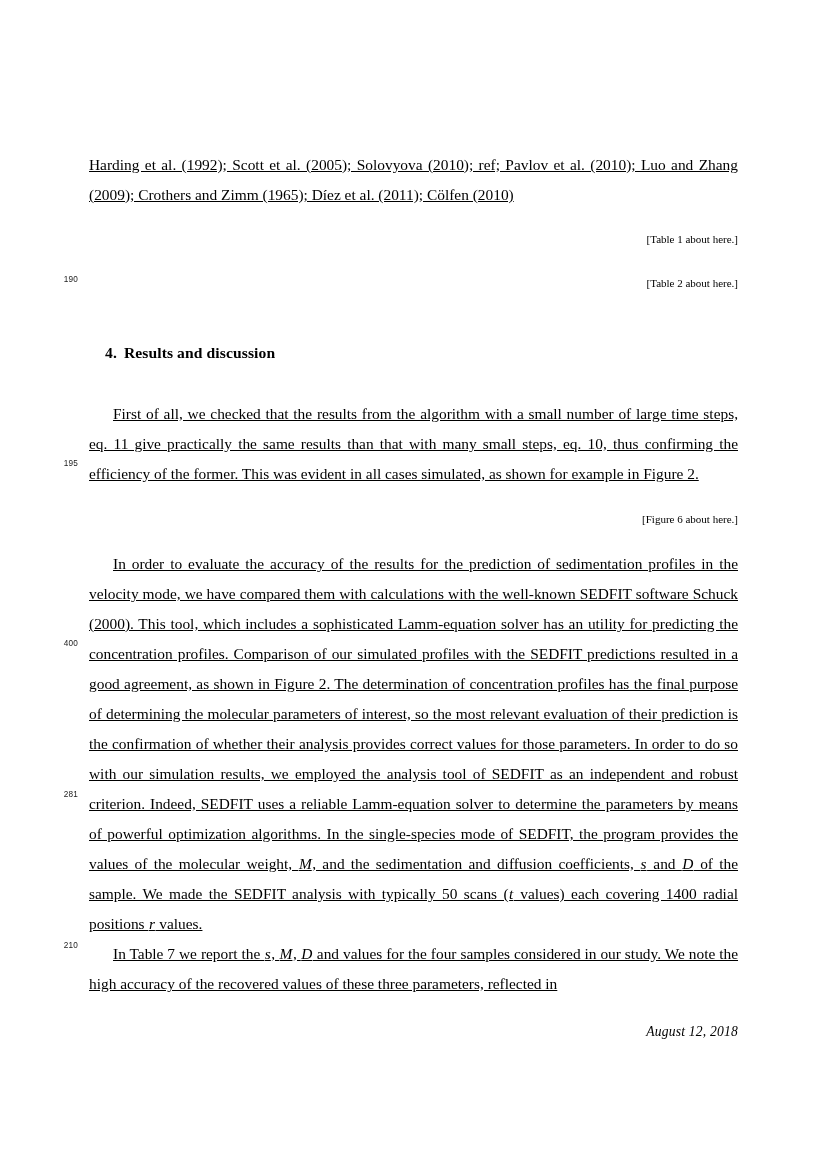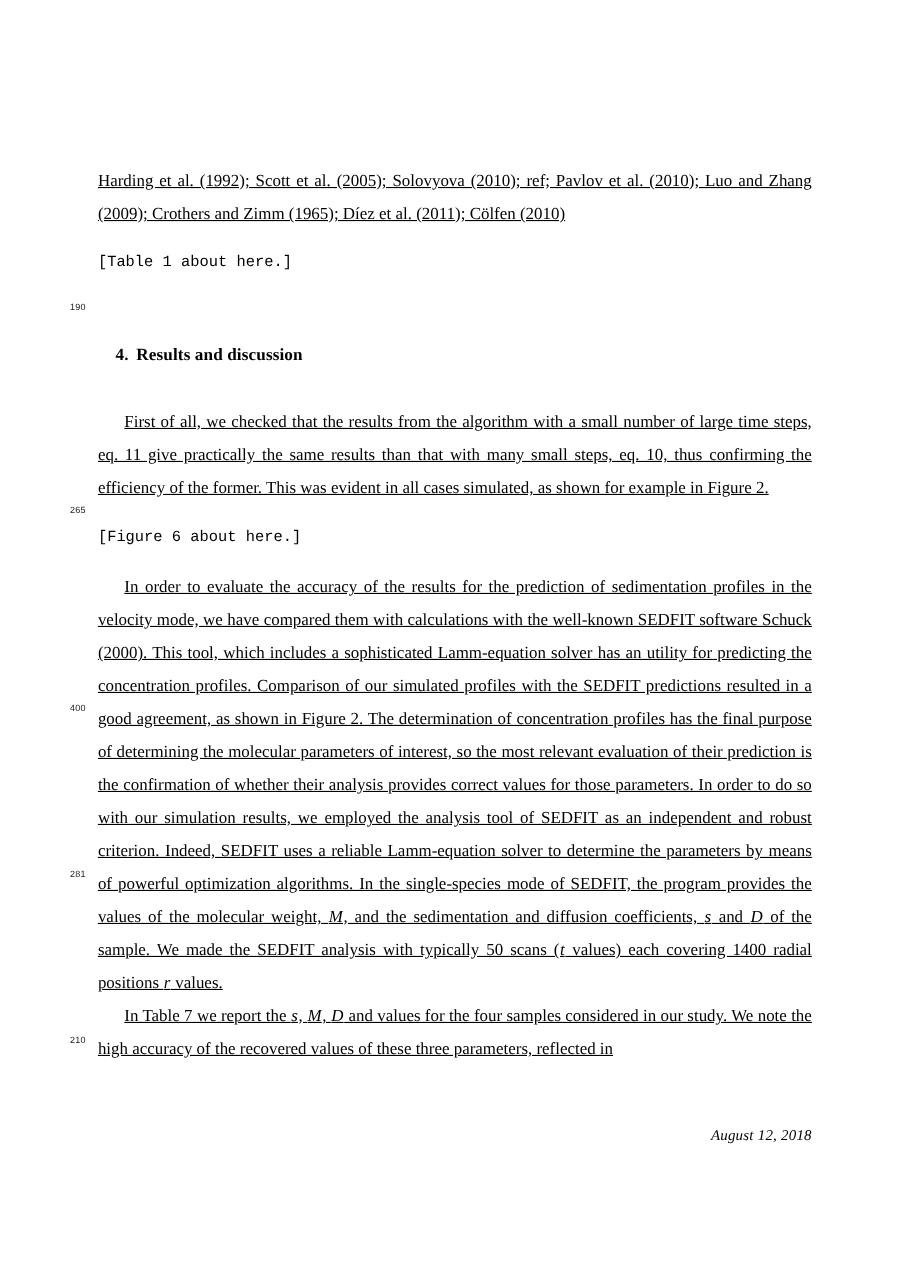--- a/index.html
+++ b/index.html
@@ -40,25 +40,24 @@
     text-decoration: underline;
   }
   .para.indent {
     text-indent: 24px;
   }
   .para.noindent {
     text-indent: 0;
   }
   .centered {
     position: relative;
-    font-size: 14px;
+    font-size: 11px;
     line-height: 30px;
-    text-align: left;
+    text-align: right;
     margin: 0;
-    font-family: Liberation Mono, monospace;
   }
   .heading {
     position: relative;
     font-size: 15.6px;
     line-height: 30px;
     font-weight: bold;
     margin: 16px;
     text-align: left;
     letter-spacing: 0.1px;
   }
@@ -93,35 +92,36 @@
     letter-spacing: 0.2px;
     white-space: nowrap;
   }
 </style>
 </head>
 <body>
 
 <div class="page">
 
   <div class="lineno" style="left:56px; top:275px;">190</div>
-  <div class="lineno" style="left:56px; top:459px;">265</div>
+  <div class="lineno" style="left:56px; top:459px;">195</div>
   <div class="lineno" style="left:56px; top:639px;">400</div>
   <div class="lineno" style="left:56px; top:790px;">281</div>
   <div class="lineno" style="left:56px; top:941px;">210</div>
 
   <div class="textcol">
 
     <p class="para noindent">Harding et al. (1992); Scott et al. (2005); Solovyova (2010); ref; Pavlov et al. (2010); Luo and Zhang (2009); Crothers and Zimm (1965); Díez et al. (2011); Cölfen (2010)</p>
 
     <div class="gap-14"></div>
 
     <p class="centered">[Table 1 about here.]</p>
 
     <div class="gap-14"></div>
 
+    <p class="centered">[Table 2 about here.]</p>
 
     <div class="gap-24"></div>
 
     <h2 class="heading"><span class="num">4.</span><span>Results and discussion</span></h2>
 
     <div class="gap-15"></div>
 
     <p class="para indent">First of all, we checked that the results from the algorithm with a small number of large time steps, eq. 11 give practically the same results than that with many small steps, eq. 10, thus confirming the efficiency of the former.  This was evident in all cases simulated, as shown for example in Figure 2.</p>
 
     <div class="gap-15"></div>

